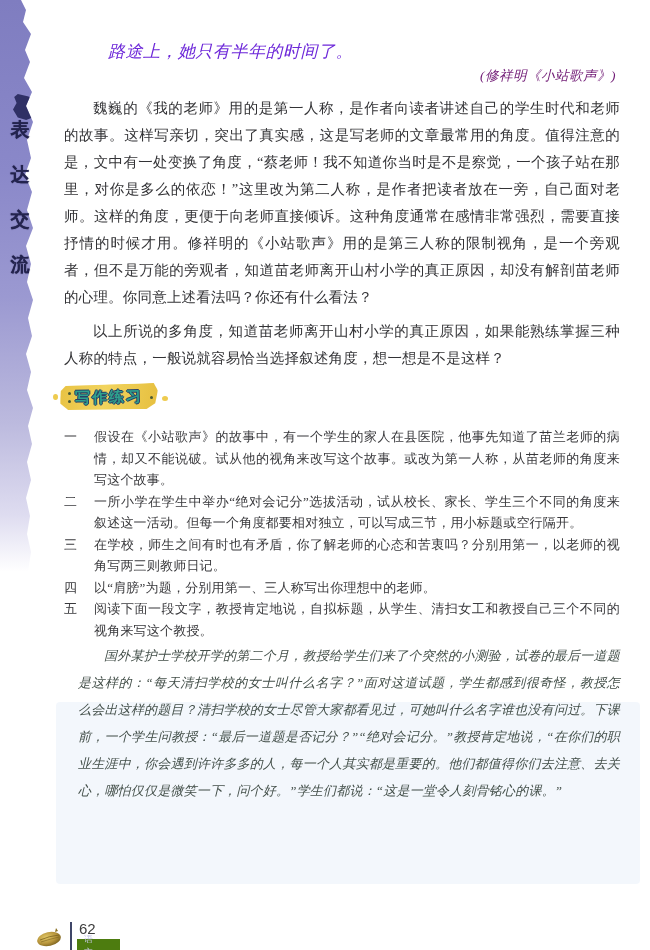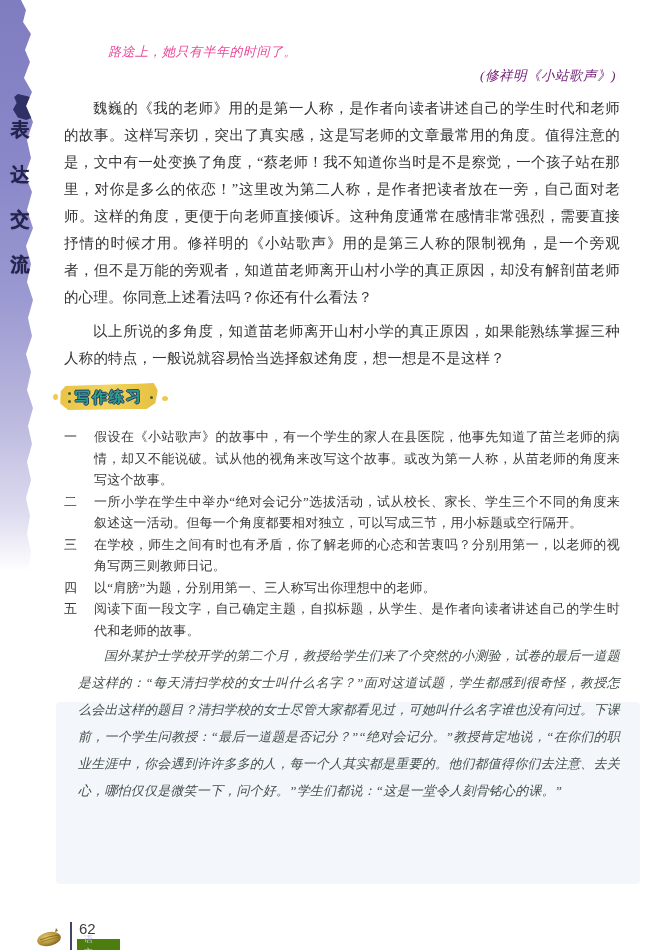--- a/index.html
+++ b/index.html
@@ -45,22 +45,22 @@
     color: #23234e;
     text-shadow: 0 0 1px #23234e;
   }
 
   
   .main {
     position: absolute; left: 64px; top: 40px; width: 556px;
     color: #38383a;
   }
   .quote-line {
-    font-style: italic; font-size: 13px; line-height: 24px;
-    color: #ec4899; padding-left: 44px; letter-spacing: .5px;
+    font-style: italic; font-size: 17px; line-height: 24px;
+    color: #6d28d9; padding-left: 44px; letter-spacing: .5px;
   }
   .quote-attribution {
     font-style: italic; font-size: 13.5px; line-height: 24px;
     color: #701a75; text-align: right; padding-right: 4px; letter-spacing: .5px;
   }
   .body-paragraph {
     margin-top: 7px;
     font-size: 14.5px; line-height: 27px; letter-spacing: .2px;
     text-align: justify; text-indent: 2em; color: #333336;
   }
@@ -178,21 +178,21 @@
     <li class="exercise-item">
       <span class="exercise-num">三</span>
       <span>在学校，师生之间有时也有矛盾，你了解老师的心态和苦衷吗？分别用第一，以老师的视角写两三则教师日记。</span>
     </li>
     <li class="exercise-item">
       <span class="exercise-num">四</span>
       <span>以“肩膀”为题，分别用第一、三人称写出你理想中的老师。</span>
     </li>
     <li class="exercise-item">
       <span class="exercise-num">五</span>
-      <span>阅读下面一段文字，自己确定主题，自拟标题，从学生、是作者向读者讲述自己的学生时代和老师的故事。</span>
+      <span>阅读下面一段文字，教授肯定地说，自拟标题，从学生、清扫女工和教授自己三个不同的视角来写这个教授。</span>
     </li>
   </ol>
 
   <p class="passage">国外某护士学校开学的第二个月，教授给学生们来了个突然的小测验，试卷的最后一道题是这样的：“每天清扫学校的女士叫什么名字？”面对这道试题，学生都感到很奇怪，教授怎么会出这样的题目？清扫学校的女士尽管大家都看见过，可她叫什么名字谁也没有问过。下课前，一个学生问教授：“最后一道题是否记分？”“绝对会记分。”教授肯定地说，“在你们的职业生涯中，你会遇到许许多多的人，每一个人其实都是重要的。他们都值得你们去注意、去关心，哪怕仅仅是微笑一下，问个好。”学生们都说：“这是一堂令人刻骨铭心的课。”</p>
 </div>
 
 <div class="footer">
   <svg class="logo" viewBox="0 0 28 22">
     <defs>
       <radialGradient id="goldGrad" cx="40%" cy="35%" r="75%">

